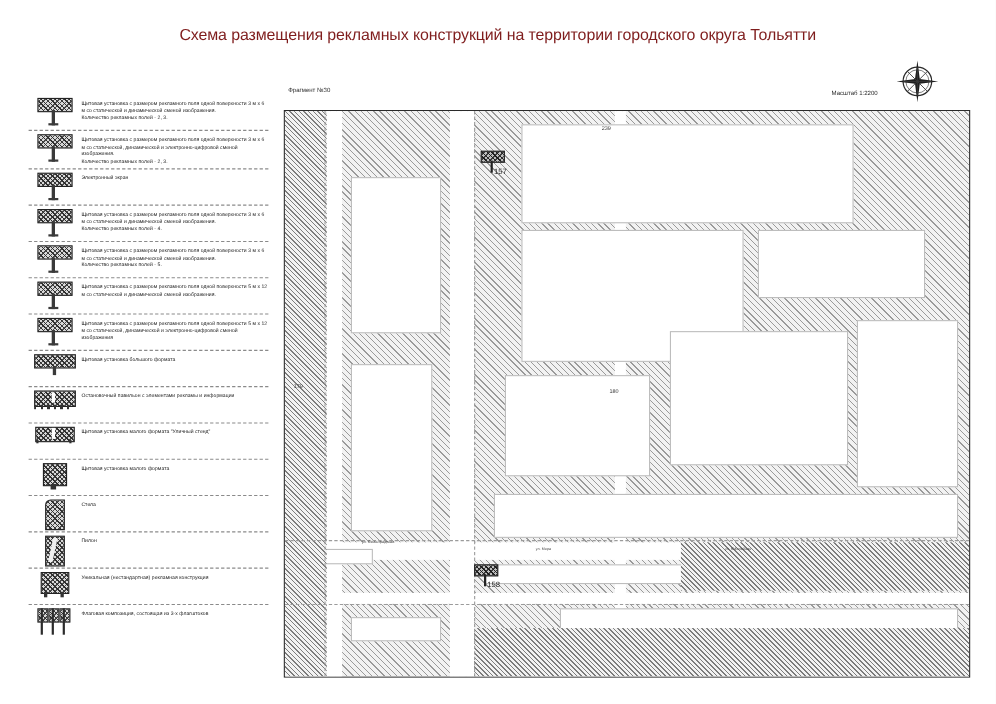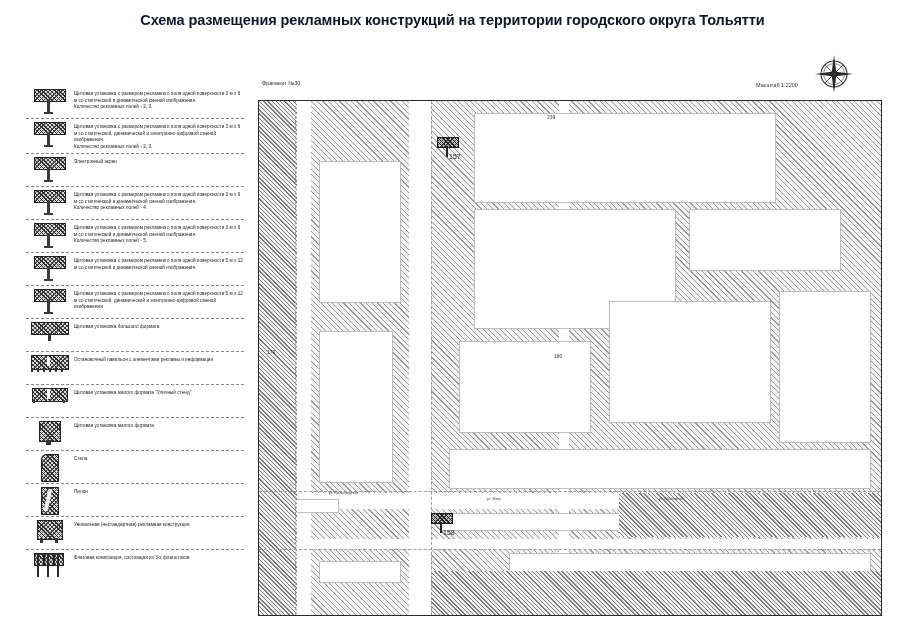--- a/index.html
+++ b/index.html
@@ -3,22 +3,22 @@
 <meta charset="utf-8">
 <style>
   html,body{margin:0;padding:0;background:#ffffff;}
   body{
     width:905px;height:640px;position:relative;overflow:hidden;
     font-family:"Liberation Sans", sans-serif;color:#111;
   }
 
   
   #doc-title{
-    position:absolute;left:0;top:12px;width:905px;text-align:center;
-    font-size:14.5px;font-weight:bold;letter-spacing:-0.1px;color:#0f172a;
+    position:absolute;left:0;top:24px;width:905px;text-align:center;
+    font-size:14.5px;font-weight:normal;letter-spacing:-0.1px;color:#7f1d1d;
   }
 
   
   #legend{
     position:absolute;left:26px;top:86px;width:218px;
   }
   .legend-row{
     display:flex;align-items:flex-start;
     border-bottom:1px dashed #8a8a8a;
     padding:3px 0 3px 0;

